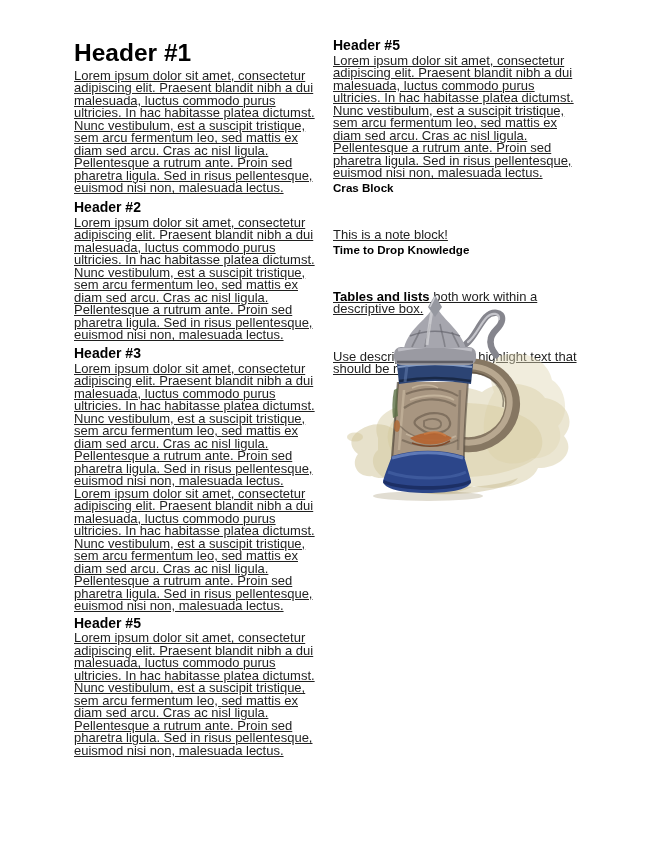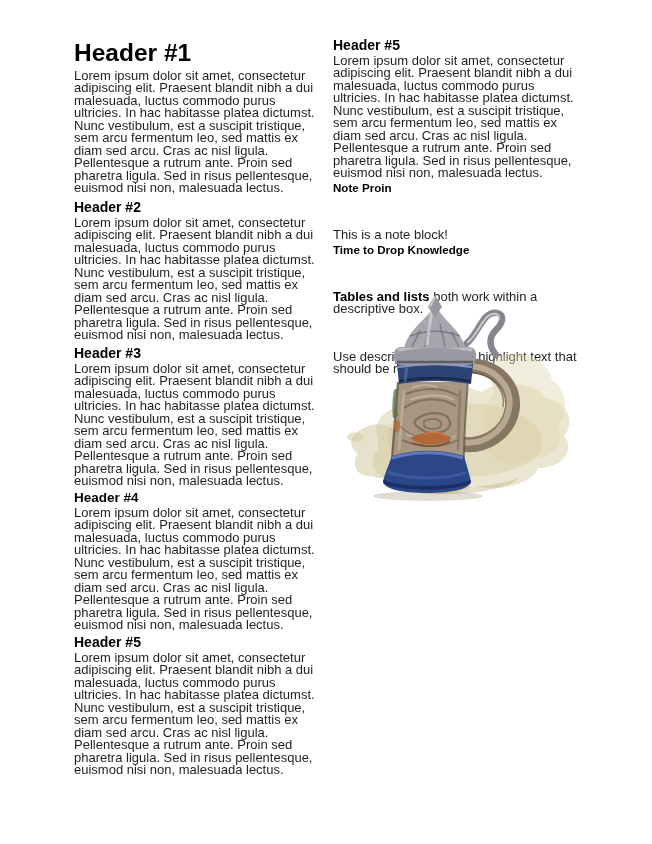--- a/index.html
+++ b/index.html
@@ -15,20 +15,21 @@
   .col { position: absolute; top: 40px; }
   .col-left  { left: 74px;  width: 252px; }
   .col-right { left: 333px; width: 258px; top: 38px; }
 
   .para {
     margin: 0;
     width: 250px;
     font-size: 13px;
     line-height: 12.5px;
     color: #1f1f1f;
+    text-decoration: underline;
   }
   .para.wide { width: 258px; margin-top: 35px; }
 
   h1, h2, h3, h4, h5, .minihead {
     color: #000000;
     font-weight: bold;
     line-height: 1.06;
   }
   h1 { font-size: 24.5px; margin: 0 0 4px 0; }
   h2 { font-size: 14px;   margin: 5px 0 2px 0; }
@@ -56,32 +57,31 @@
   <div class="col col-left">
     <h1>Header #1</h1>
     <p class="para">Lorem ipsum dolor sit amet, consectetur adipiscing elit. Praesent blandit nibh a dui malesuada, luctus commodo purus ultricies. In hac habitasse platea dictumst. Nunc vestibulum, est a suscipit tristique, sem arcu fermentum leo, sed mattis ex diam sed arcu. Cras ac nisl ligula. Pellentesque a rutrum ante. Proin sed pharetra ligula. Sed in risus pellentesque, euismod nisi non, malesuada lectus.</p>
 
     <h2>Header #2</h2>
     <p class="para">Lorem ipsum dolor sit amet, consectetur adipiscing elit. Praesent blandit nibh a dui malesuada, luctus commodo purus ultricies. In hac habitasse platea dictumst. Nunc vestibulum, est a suscipit tristique, sem arcu fermentum leo, sed mattis ex diam sed arcu. Cras ac nisl ligula. Pellentesque a rutrum ante. Proin sed pharetra ligula. Sed in risus pellentesque, euismod nisi non, malesuada lectus.</p>
 
     <h3>Header #3</h3>
     <p class="para">Lorem ipsum dolor sit amet, consectetur adipiscing elit. Praesent blandit nibh a dui malesuada, luctus commodo purus ultricies. In hac habitasse platea dictumst. Nunc vestibulum, est a suscipit tristique, sem arcu fermentum leo, sed mattis ex diam sed arcu. Cras ac nisl ligula. Pellentesque a rutrum ante. Proin sed pharetra ligula. Sed in risus pellentesque, euismod nisi non, malesuada lectus.</p>
 
-    <h4>Header #4</h4>
     <p class="para">Lorem ipsum dolor sit amet, consectetur adipiscing elit. Praesent blandit nibh a dui malesuada, luctus commodo purus ultricies. In hac habitasse platea dictumst. Nunc vestibulum, est a suscipit tristique, sem arcu fermentum leo, sed mattis ex diam sed arcu. Cras ac nisl ligula. Pellentesque a rutrum ante. Proin sed pharetra ligula. Sed in risus pellentesque, euismod nisi non, malesuada lectus.</p>
 
     <h5>Header #5</h5>
     <p class="para">Lorem ipsum dolor sit amet, consectetur adipiscing elit. Praesent blandit nibh a dui malesuada, luctus commodo purus ultricies. In hac habitasse platea dictumst. Nunc vestibulum, est a suscipit tristique, sem arcu fermentum leo, sed mattis ex diam sed arcu. Cras ac nisl ligula. Pellentesque a rutrum ante. Proin sed pharetra ligula. Sed in risus pellentesque, euismod nisi non, malesuada lectus.</p>
   </div>
 
   <div class="col col-right">
     <h5>Header #5</h5>
     <p class="para">Lorem ipsum dolor sit amet, consectetur adipiscing elit. Praesent blandit nibh a dui malesuada, luctus commodo purus ultricies. In hac habitasse platea dictumst. Nunc vestibulum, est a suscipit tristique, sem arcu fermentum leo, sed mattis ex diam sed arcu. Cras ac nisl ligula. Pellentesque a rutrum ante. Proin sed pharetra ligula. Sed in risus pellentesque, euismod nisi non, malesuada lectus.</p>
 
-    <div class="minihead">Note Proin</div>
+    <div class="minihead">Cras Block</div>
     <p class="para wide">This is a note block!</p>
 
     <div class="minihead">Time to Drop Knowledge</div>
     <p class="para wide"><span class="bold-run">Tables and lists</span><span> both work within a descriptive box.</span></p>
 
     <p class="para wide">Use descriptive boxes to highlight text that should be read aloud.</p>
   </div>
 
   <figure class="stein-figure" role="img" aria-label="Watercolor illustration of a blue and tan German beer stein with a pewter lid on a tan watercolor splotch">
     <svg width="250" height="222" viewBox="0 0 250 222" xmlns="http://www.w3.org/2000/svg">

